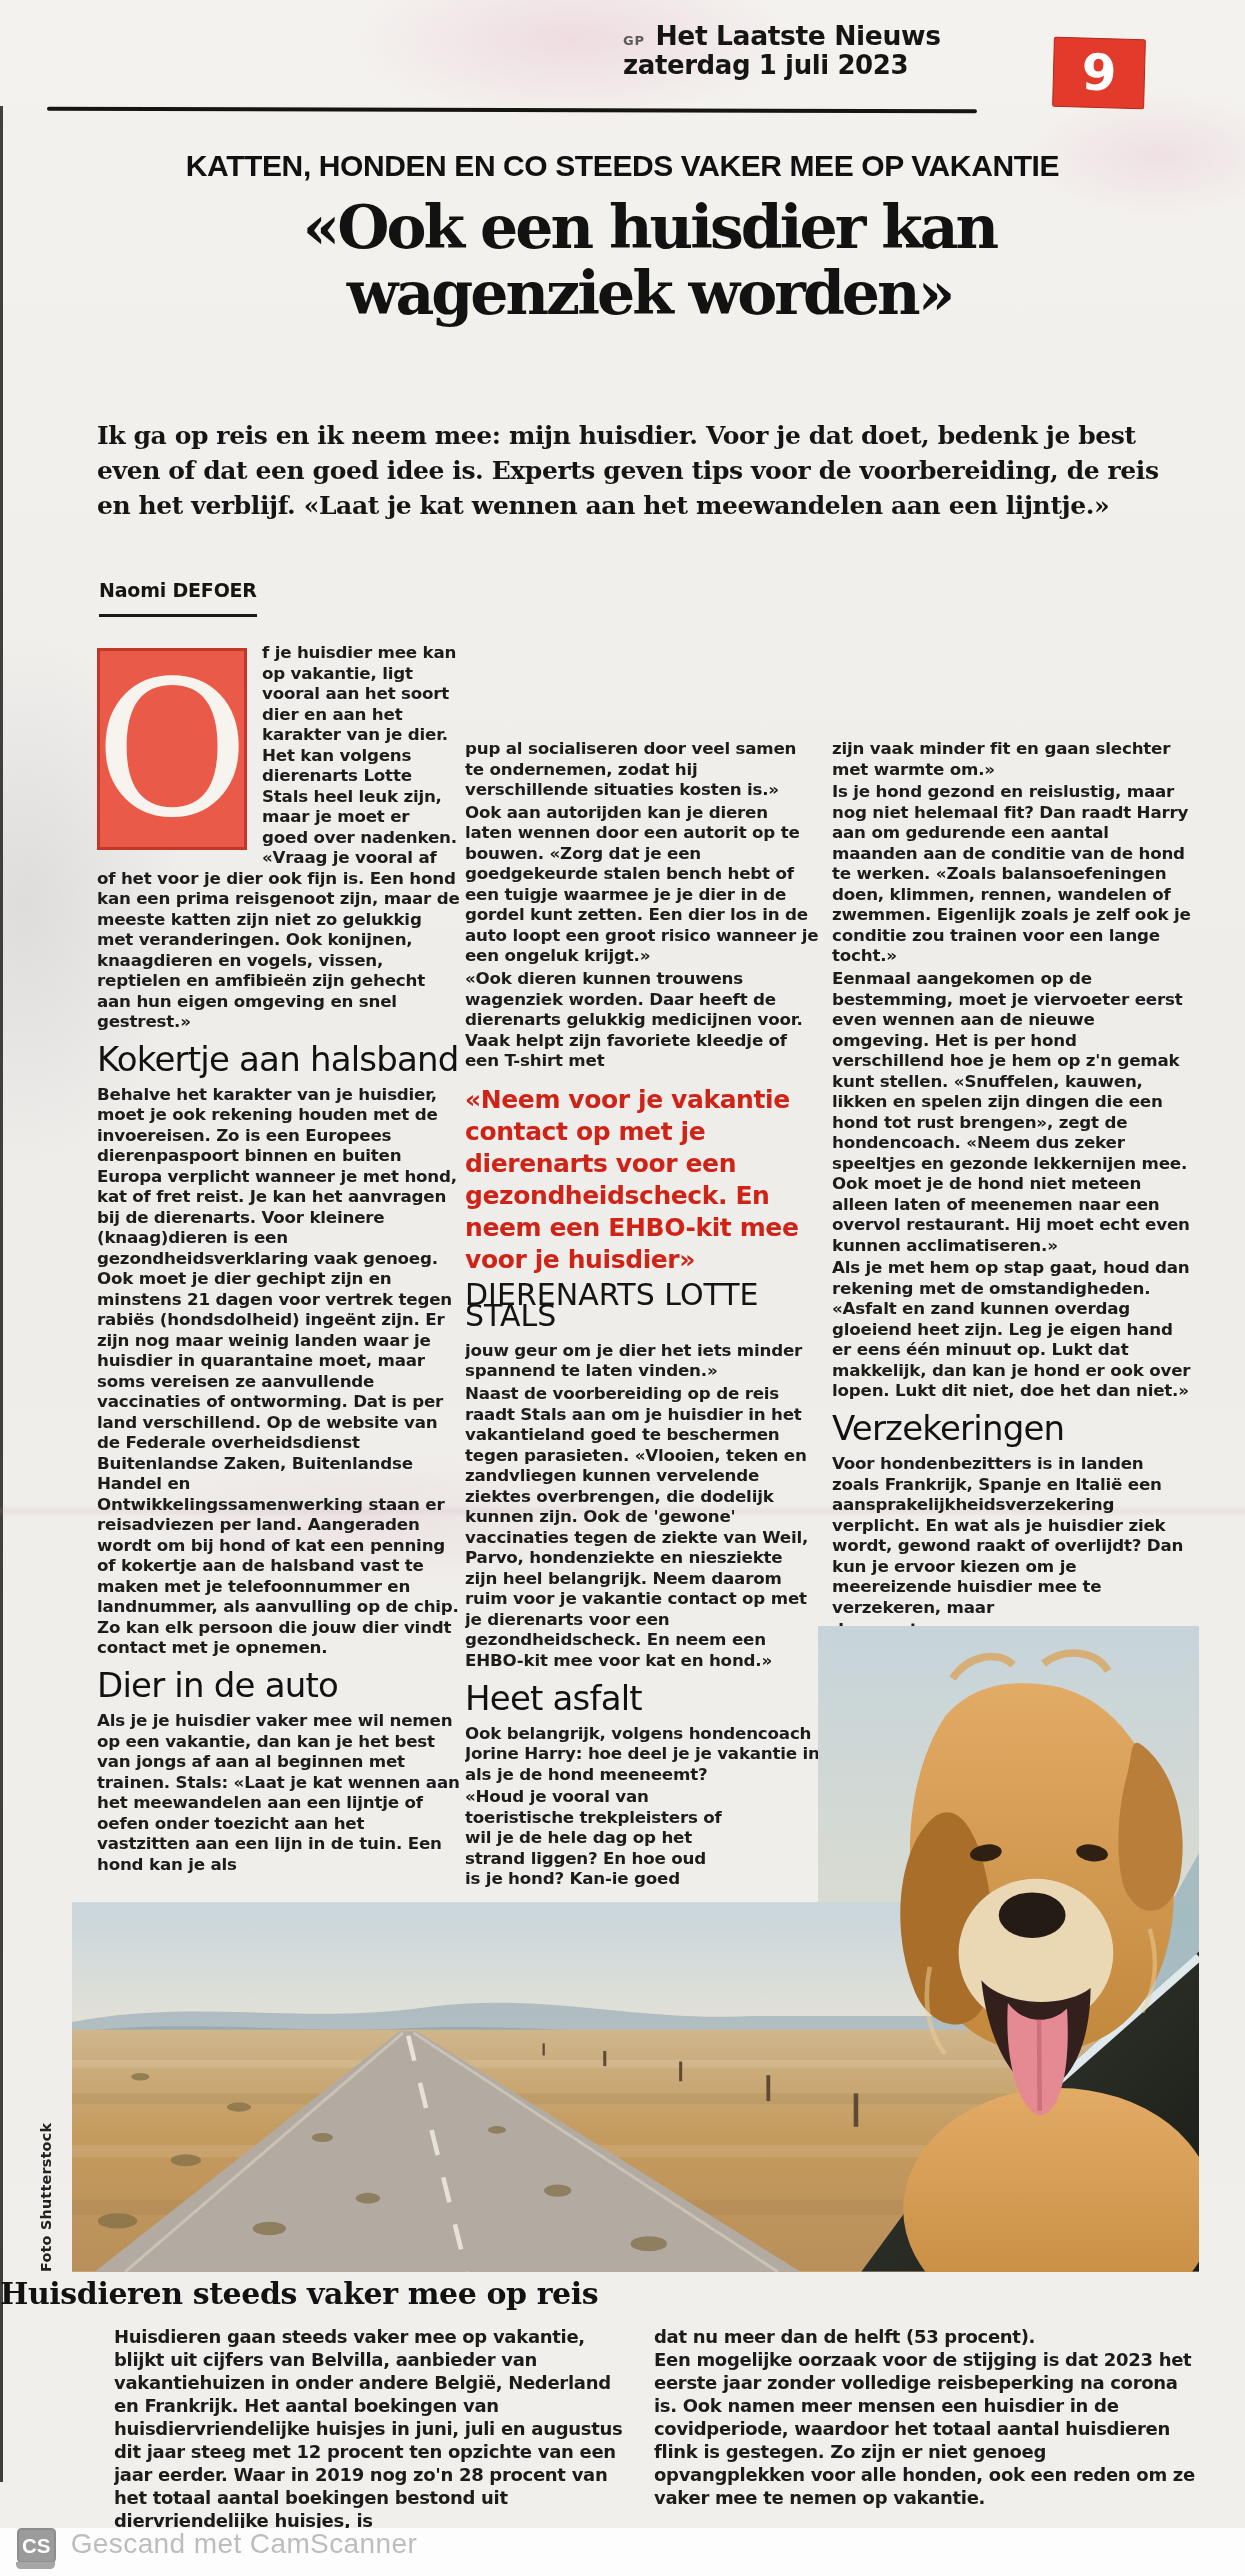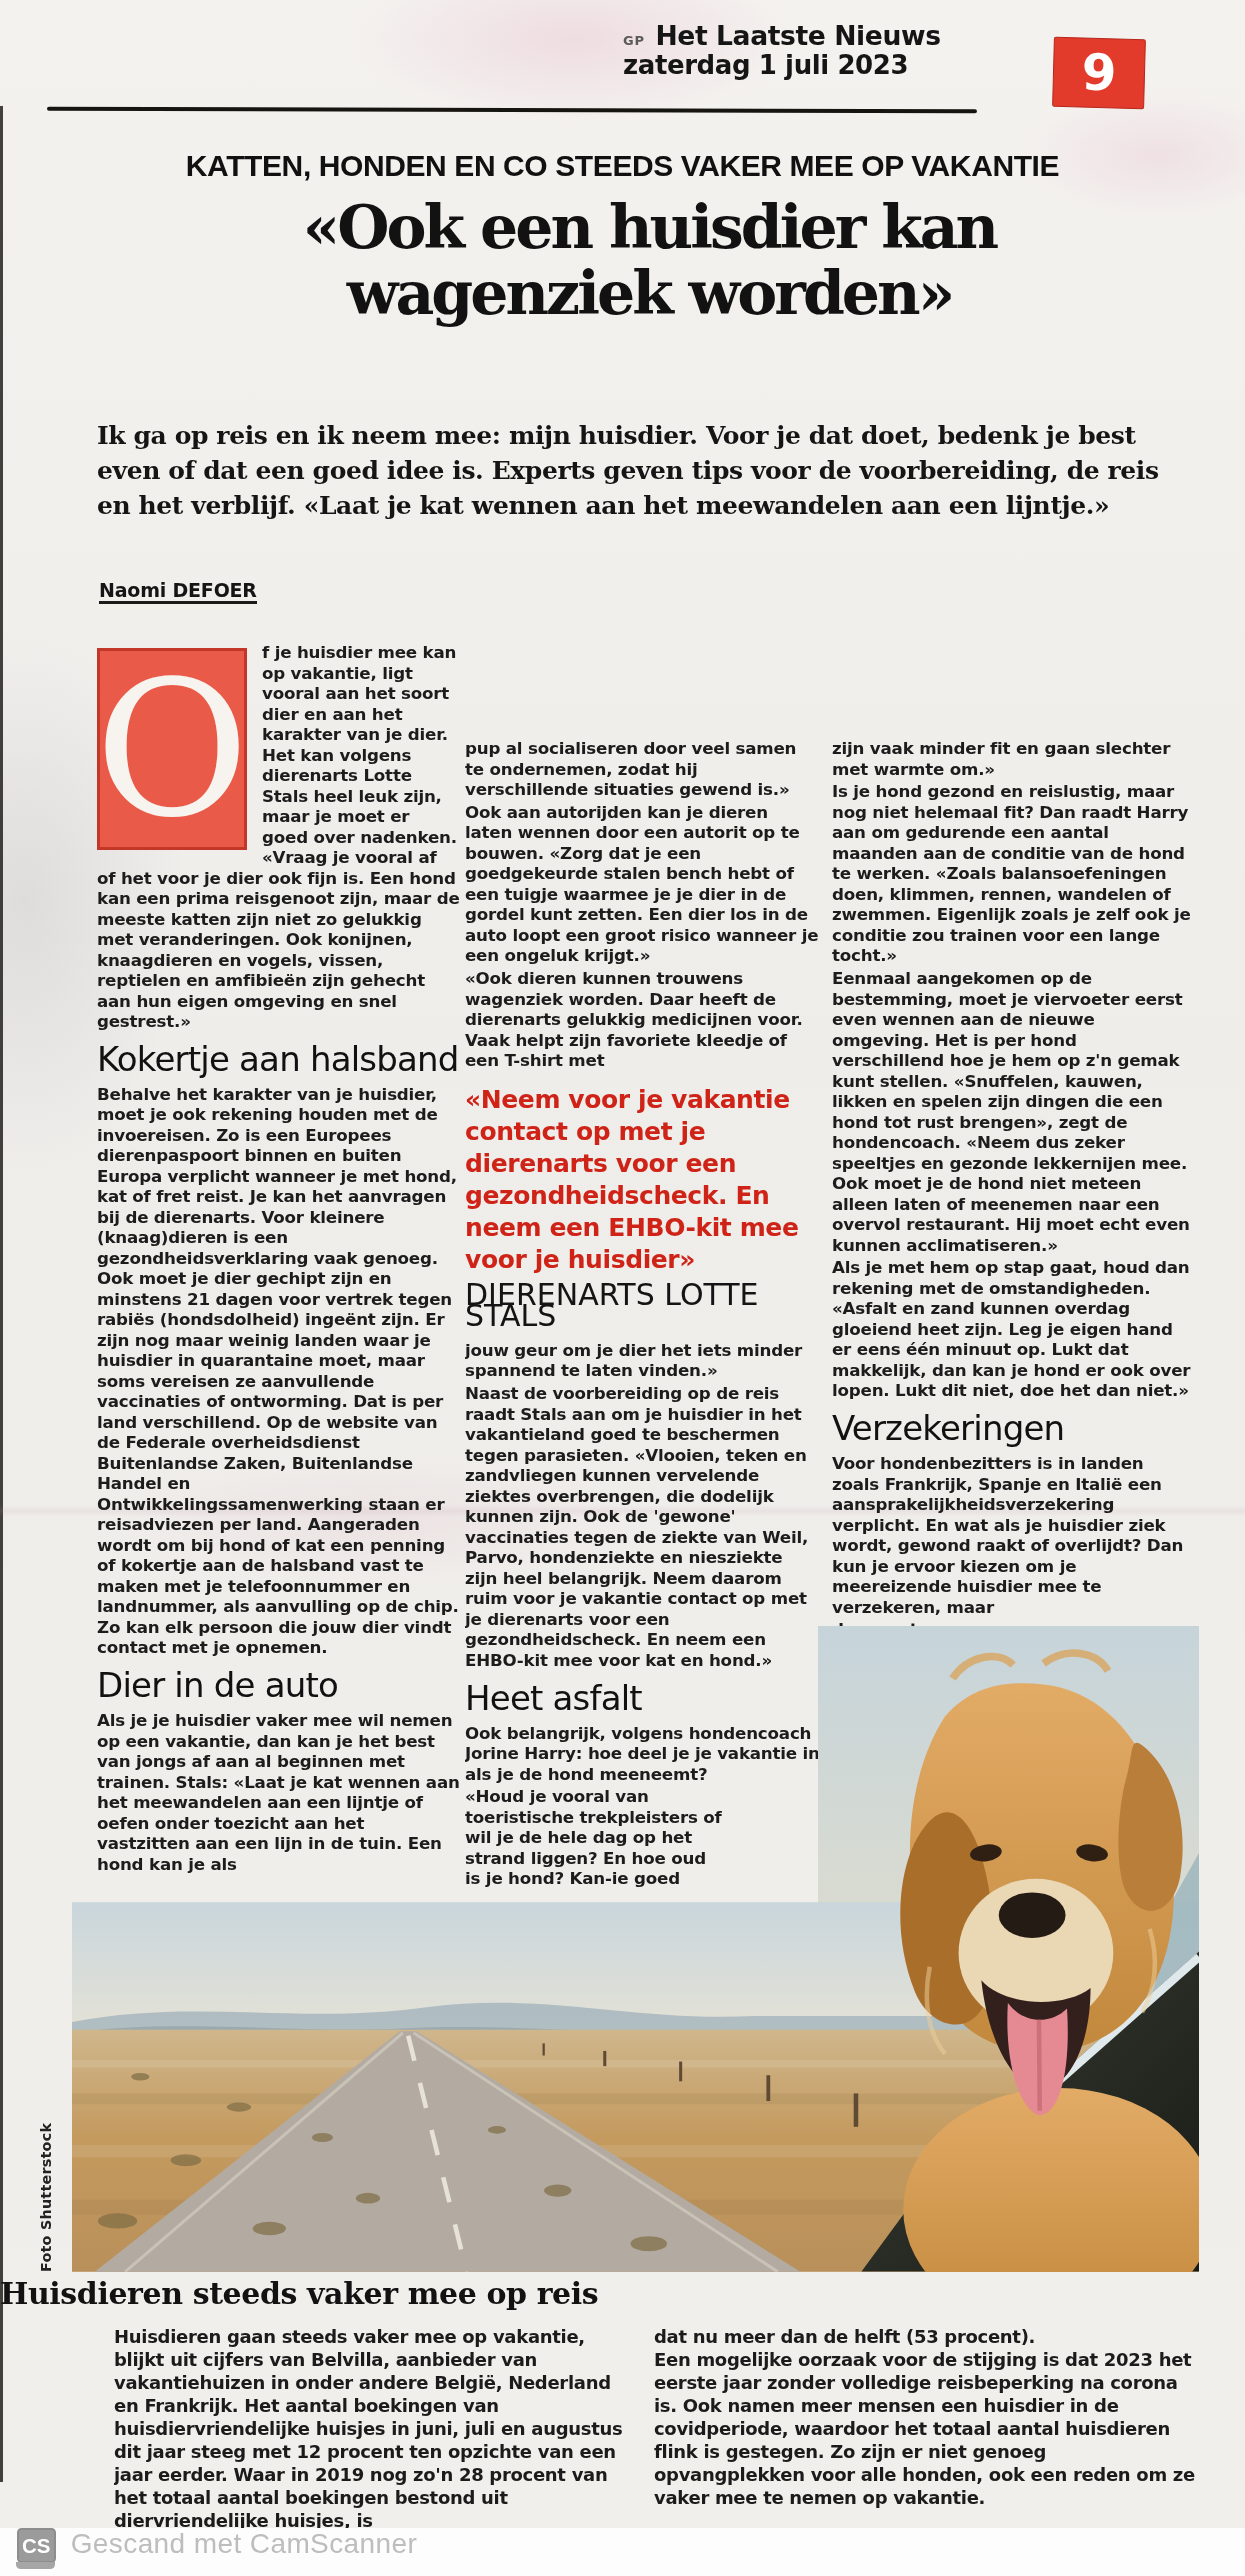--- a/index.html
+++ b/index.html
@@ -27,21 +27,21 @@
     display:flex;align-items:center;justify-content:center;transform:rotate(1.5deg);}
   .page-badge span{color:#fff;font-size:50px;font-weight:bold;font-family:"DejaVu Sans",sans-serif;}
   
   .kicker{left:0;top:149px;width:1245px;text-align:center;font-size:30px;font-weight:bold;
     font-family:"Liberation Sans",sans-serif;letter-spacing:-0.4px;color:#111;}
   .headline{left:0;top:194px;width:1245px;text-align:center;font-family:"DejaVu Serif",serif;
     font-weight:bold;font-size:60px;line-height:1.1;letter-spacing:-3px;color:#121212;margin-left:27px;}
   .intro{left:97px;top:418px;width:1078px;font-family:"DejaVu Serif",serif;font-weight:bold;
     font-size:25px;line-height:1.4;letter-spacing:-0.4px;overflow:hidden;height:156px;}
   .byline{left:99px;top:579px;font-size:19px;font-weight:bold;border-bottom:3px solid #1a1a1a;
-    padding-bottom:0;letter-spacing:-0.2px;}
+    padding-bottom:13px;letter-spacing:-0.2px;}
   
   .bodycol{font-size:16.7px;line-height:20.5px;font-weight:bold;letter-spacing:-0.2px;color:#1c1c1c;overflow:hidden;}
   .bodycol p{margin:0 0 2.3px 0;}
   .col1{left:97px;top:642px;width:363px;height:1259px;}
   .col2{left:465px;top:738px;width:355px;height:1150px;}
   .col3{left:832px;top:738px;width:360px;height:888px;}
   .col-heading{font-family:"DejaVu Sans",sans-serif;font-weight:400;font-size:34px;letter-spacing:-0.8px;
     margin:10.6px 0 6px 0;line-height:1.05;color:#111;}
   .dropcap{float:left;width:150px;height:202px;margin:6px 15px 6px 0;background:#ea5a48;
     border:3.8px solid #c23727;display:flex;align-items:center;justify-content:center;box-sizing:border-box;}
@@ -108,21 +108,21 @@
       <span>O</span>
     </div>
     <p>f je huisdier mee kan op vakantie, ligt vooral aan het soort dier en aan het karakter van je dier. Het kan volgens dierenarts Lotte Stals heel leuk zijn, maar je moet er goed over nadenken. «Vraag je vooral af of het voor je dier ook fijn is. Een hond kan een prima reisgenoot zijn, maar de meeste katten zijn niet zo gelukkig met veranderingen. Ook konijnen, knaagdieren en vogels, vissen, reptielen en amfibieën zijn gehecht aan hun eigen omgeving en snel gestrest.»</p>
     <div class="col-heading">Kokertje aan halsband</div>
     <p>Behalve het karakter van je huisdier, moet je ook rekening houden met de invoereisen. Zo is een Europees dierenpaspoort binnen en buiten Europa verplicht wanneer je met hond, kat of fret reist. Je kan het aanvragen bij de dierenarts. Voor kleinere (knaag)dieren is een gezondheidsverklaring vaak genoeg. Ook moet je dier gechipt zijn en minstens 21 dagen voor vertrek tegen rabiës (hondsdolheid) ingeënt zijn. Er zijn nog maar weinig landen waar je huisdier in quarantaine moet, maar soms vereisen ze aanvullende vaccinaties of ontworming. Dat is per land verschillend. Op de website van de Federale overheidsdienst Buitenlandse Zaken, Buitenlandse Handel en Ontwikkelingssamenwerking staan er reisadviezen per land. Aangeraden wordt om bij hond of kat een penning of kokertje aan de halsband vast te maken met je telefoonnummer en landnummer, als aanvulling op de chip. Zo kan elk persoon die jouw dier vindt contact met je opnemen.</p>
     <div class="col-heading">Dier in de auto</div>
     <p>Als je je huisdier vaker mee wil nemen op een vakantie, dan kan je het best van jongs af aan al beginnen met trainen. Stals: «Laat je kat wennen aan het meewandelen aan een lijntje of oefen onder toezicht aan het vastzitten aan een lijn in de tuin. Een hond kan je als</p>
   </div>
 
   <div class="abs bodycol col2">
-    <p>pup al socialiseren door veel samen te ondernemen, zodat hij verschillende situaties gewend is.»</p>
+    <p>pup al socialiseren door veel samen te ondernemen, zodat hij verschillende situaties kosten is.»</p>
     <p>Ook aan autorijden kan je dieren laten wennen door een autorit op te bouwen. «Zorg dat je een goedgekeurde stalen bench hebt of een tuigje waarmee je je dier in de gordel kunt zetten. Een dier los in de auto loopt een groot risico wanneer je een ongeluk krijgt.»</p>
     <p>«Ook dieren kunnen trouwens wagenziek worden. Daar heeft de dierenarts gelukkig medicijnen voor. Vaak helpt zijn favoriete kleedje of een T-shirt met</p>
     <div class="pull-quote">«Neem voor je vakantie contact op met je dierenarts voor een gezondheidscheck. En neem een EHBO-kit mee voor je huisdier»</div>
     <div class="pull-attrib">DIERENARTS LOTTE STALS</div>
     <p>jouw geur om je dier het iets minder spannend te laten vinden.»</p>
     <p>Naast de voorbereiding op de reis raadt Stals aan om je huisdier in het vakantieland goed te beschermen tegen parasieten. «Vlooien, teken en zandvliegen kunnen vervelende ziektes overbrengen, die dodelijk kunnen zijn. Ook de 'gewone' vaccinaties tegen de ziekte van Weil, Parvo, hondenziekte en niesziekte zijn heel belangrijk. Neem daarom ruim voor je vakantie contact op met je dierenarts voor een gezondheidscheck. En neem een EHBO-kit mee voor kat en hond.»</p>
     <div class="col-heading">Heet asfalt</div>
     <p>Ook belangrijk, volgens hondencoach Jorine Harry: hoe deel je je vakantie in als je de hond meeneemt?</p>
     <p class="narrow-a">«Houd je vooral van toeristische trekpleisters of wil je de hele dag op het strand liggen? En hoe oud is je hond? Kan-ie goed tegen warmte of kou? Oudere honden</p>
   </div>

